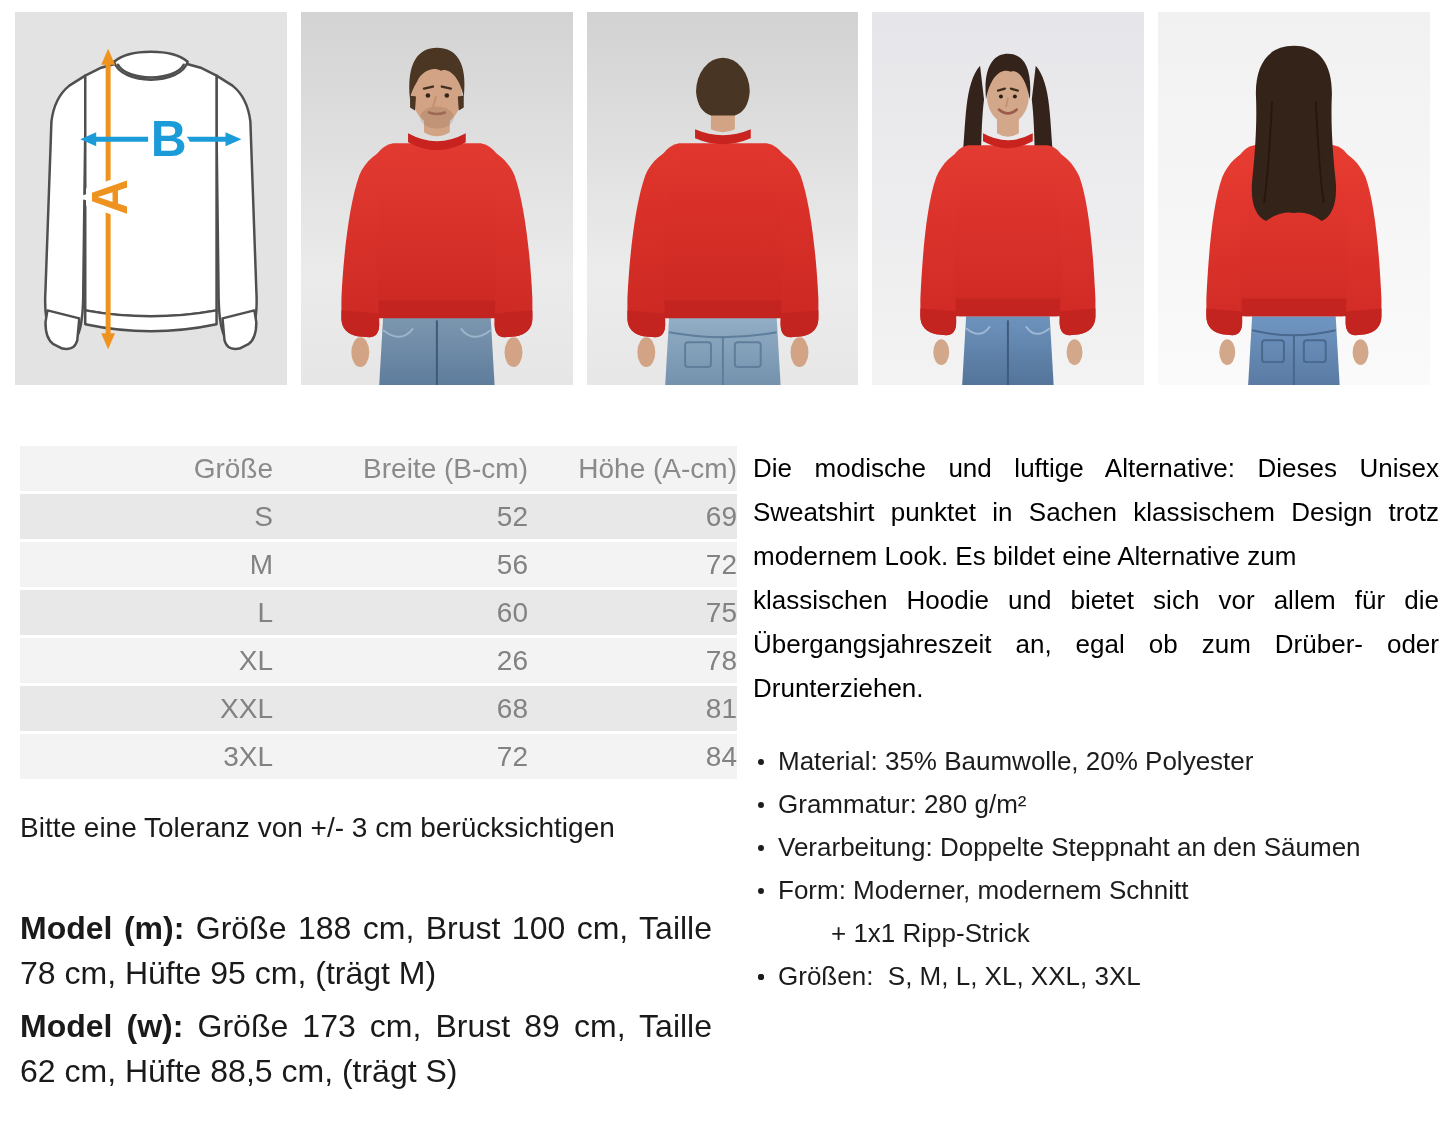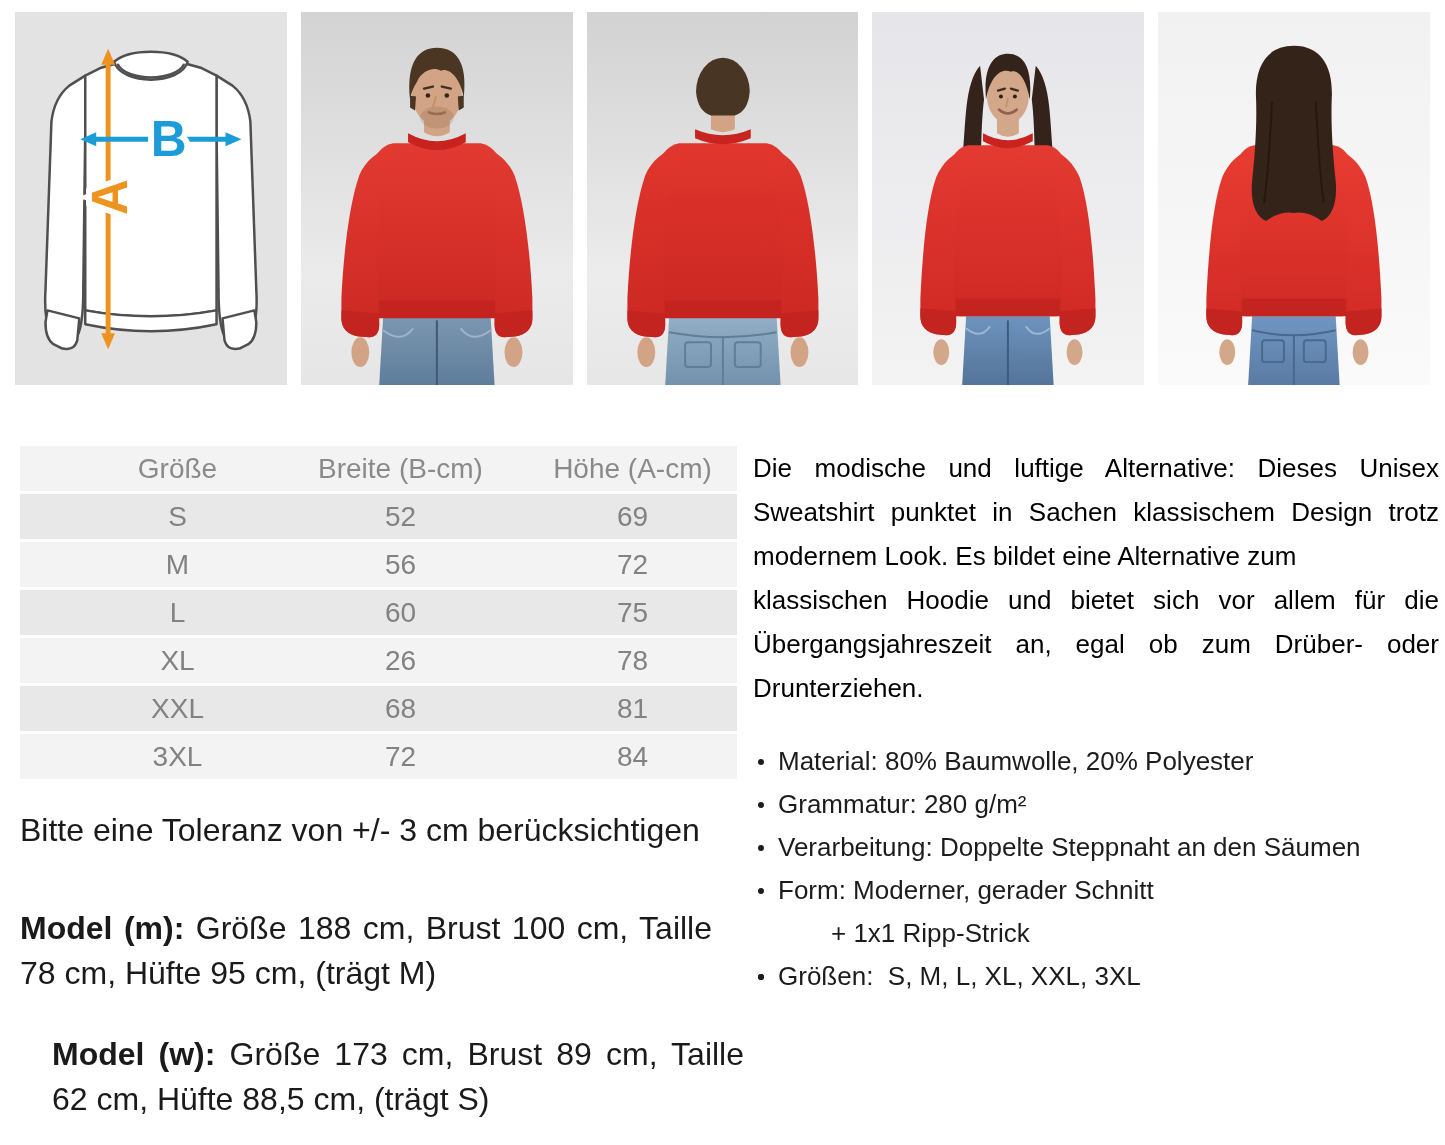--- a/index.html
+++ b/index.html
@@ -20,40 +20,40 @@
   
   table.size-table{
     position:absolute;left:20px;top:443px;width:717px;
     border-collapse:separate;border-spacing:0 3px;table-layout:fixed;
     font-size:28px;color:#8a8a8a;
   }
   table.size-table col.c1{width:253px;}
   table.size-table col.c2{width:255px;}
   table.size-table col.c3{width:209px;}
   table.size-table th,table.size-table td{
-    font-weight:400;text-align:center;height:45px;padding:0;vertical-align:middle;
+    font-weight:400;text-align:right;height:45px;padding:0;vertical-align:middle;
   }
   table.size-table th:first-child,table.size-table td:first-child{padding-left:62px;}
   table.size-table thead tr{background:#f3f3f3;}
   table.size-table tbody tr{background:#f3f3f3;color:#828282;}
   table.size-table tbody tr.shade{background:#e8e8e8;}
 
   
   .tolerance-note{
     position:absolute;left:20px;top:812px;width:704px;
-    font-size:32px;color:#1a1a1a;
+    font-size:28px;color:#1a1a1a;
   }
   .model-block{
     position:absolute;left:20px;width:692px;
     font-size:32px;line-height:45px;color:#1a1a1a;
     text-align:justify;
   }
   .model-block b{font-weight:700;}
   .model-m{top:906px;}
-  .model-w{top:1032px;margin-left:32px;}
+  .model-w{top:1004px;}
 
   
   .description{
     position:absolute;left:753px;top:446px;width:686px;
     font-size:26px;line-height:44px;color:#000000;
   }
   .dline{white-space:nowrap;}
   .dline.just{white-space:normal;text-align:justify;text-align-last:justify;}
 
   .specs{
@@ -339,20 +339,20 @@
 <div class="description">
   <div class="dline just">Die modische und luftige Alternative: Dieses Unisex</div>
   <div class="dline just">Sweatshirt punktet in Sachen klassischem Design trotz</div>
   <div class="dline">modernem Look. Es bildet eine Alternative zum</div>
   <div class="dline just">klassischen Hoodie und bietet sich vor allem für die</div>
   <div class="dline just">Übergangsjahreszeit an, egal ob zum Drüber- oder</div>
   <div class="dline">Drunterziehen.</div>
 </div>
 
 <div class="specs">
-  <div class="spec-item"><span class="dot"></span><span>Material: 80% Baumwolle, 20% Polyester</span></div>
+  <div class="spec-item"><span class="dot"></span><span>Material: 35% Baumwolle, 20% Polyester</span></div>
   <div class="spec-item"><span class="dot"></span><span>Grammatur: 280 g/m²</span></div>
   <div class="spec-item"><span class="dot"></span><span>Verarbeitung: Doppelte Steppnaht an den Säumen</span></div>
-  <div class="spec-item"><span class="dot"></span><span>Form: Moderner, gerader Schnitt</span></div>
+  <div class="spec-item"><span class="dot"></span><span>Form: Moderner, modernem Schnitt</span></div>
   <div class="spec-item indent"><span>+ 1x1 Ripp-Strick</span></div>
   <div class="spec-item"><span class="dot"></span></div>
   <div class="spec-item"><span class="dot"></span><span>Größen:&nbsp; S, M, L, XL, XXL, 3XL</span></div>
 </div>
 
 </body></html>

